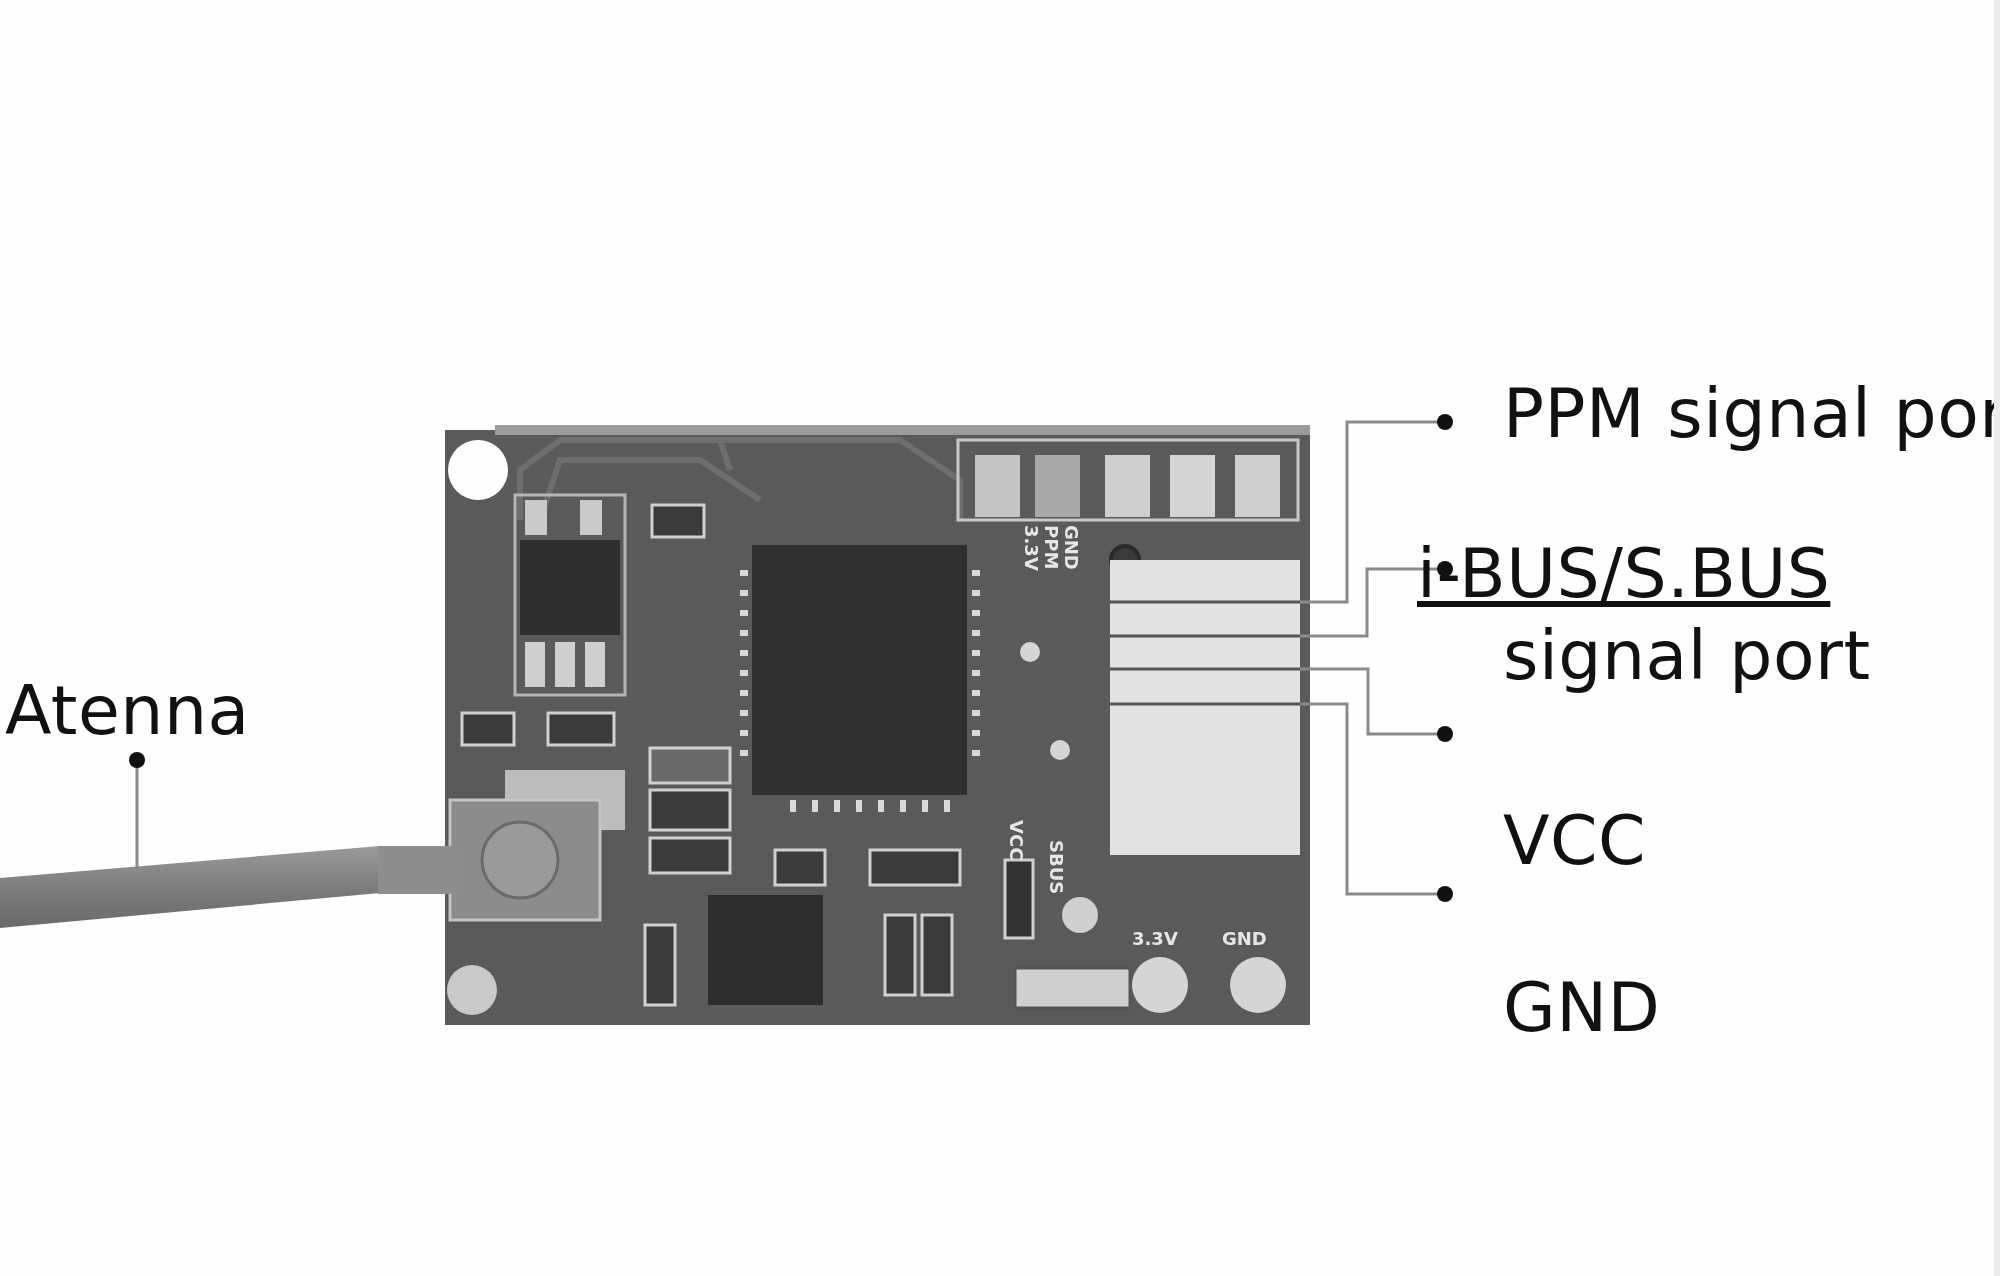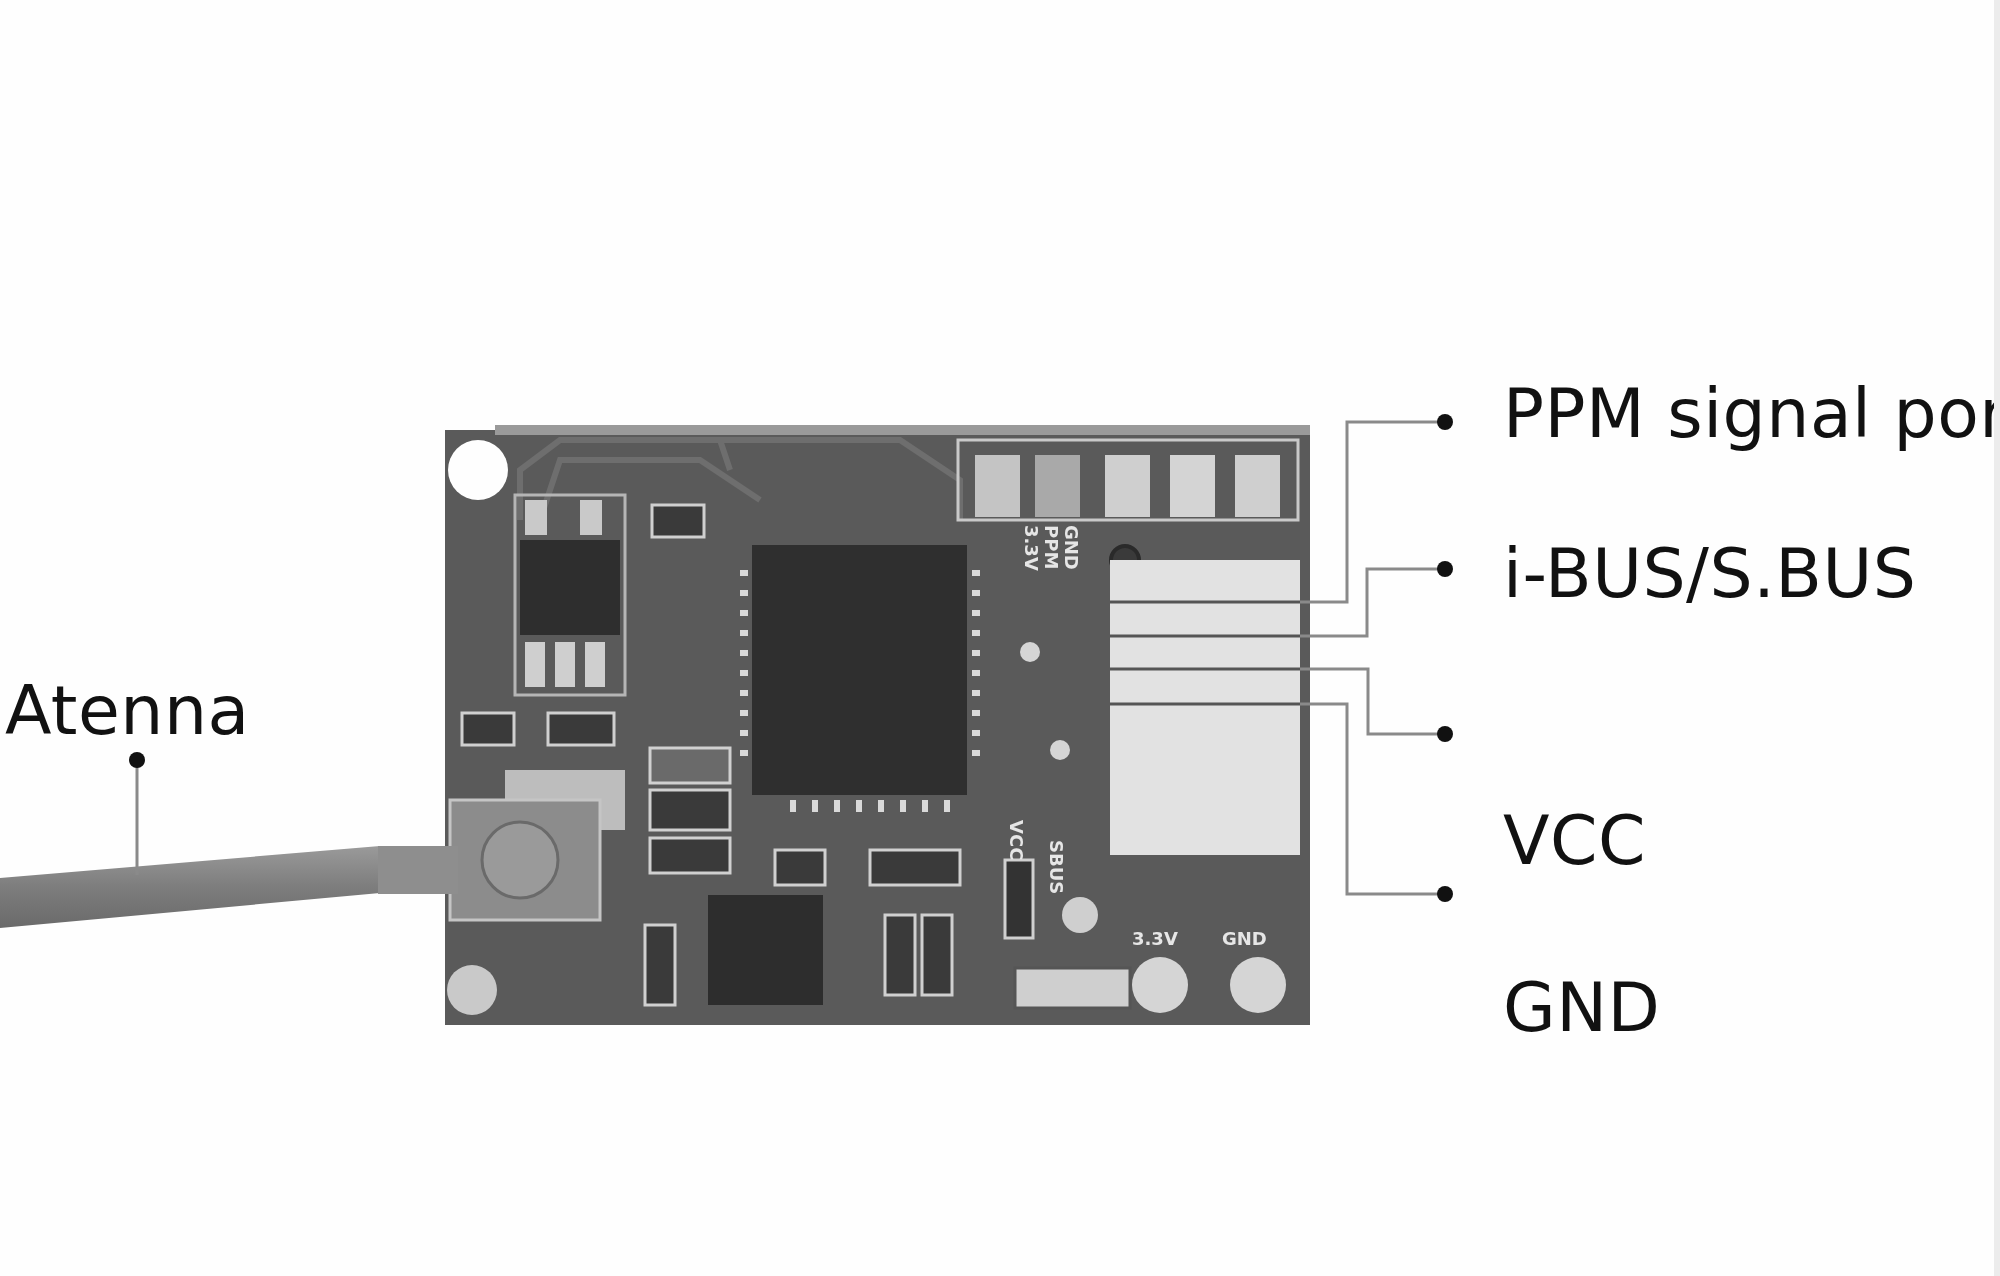--- a/index.html
+++ b/index.html
@@ -140,18 +140,19 @@
         <text transform="translate(1025,525) rotate(90)">3.3V</text>
         <text transform="translate(1010,820) rotate(90)">VCC</text>
         <text transform="translate(1050,840) rotate(90)">SBUS</text>
         <text x="1132" y="945">3.3V</text>
         <text x="1222" y="945">GND</text>
       </g>
     </svg>
 
     <div class="label" style="left:5px; top:675px;">Atenna</div>
     <div class="label" style="left:1503px; top:378px;">PPM signal port</div>
-    <div class="label" style="left:1503px; top:538px;">i-BUS/S.BUS</div>
+    <div class="label" style="left:1417px; top:538px;text-decoration:underline;">i-BUS/S.BUS</div>
+    <div class="label" style="left:1503px; top:620px;">signal port</div>
     <div class="label" style="left:1503px; top:805px;">VCC</div>
     <div class="label" style="left:1503px; top:972px;">GND</div>
   </div>
   <div class="right-edge"></div>
 </div>
 
 </body></html>

